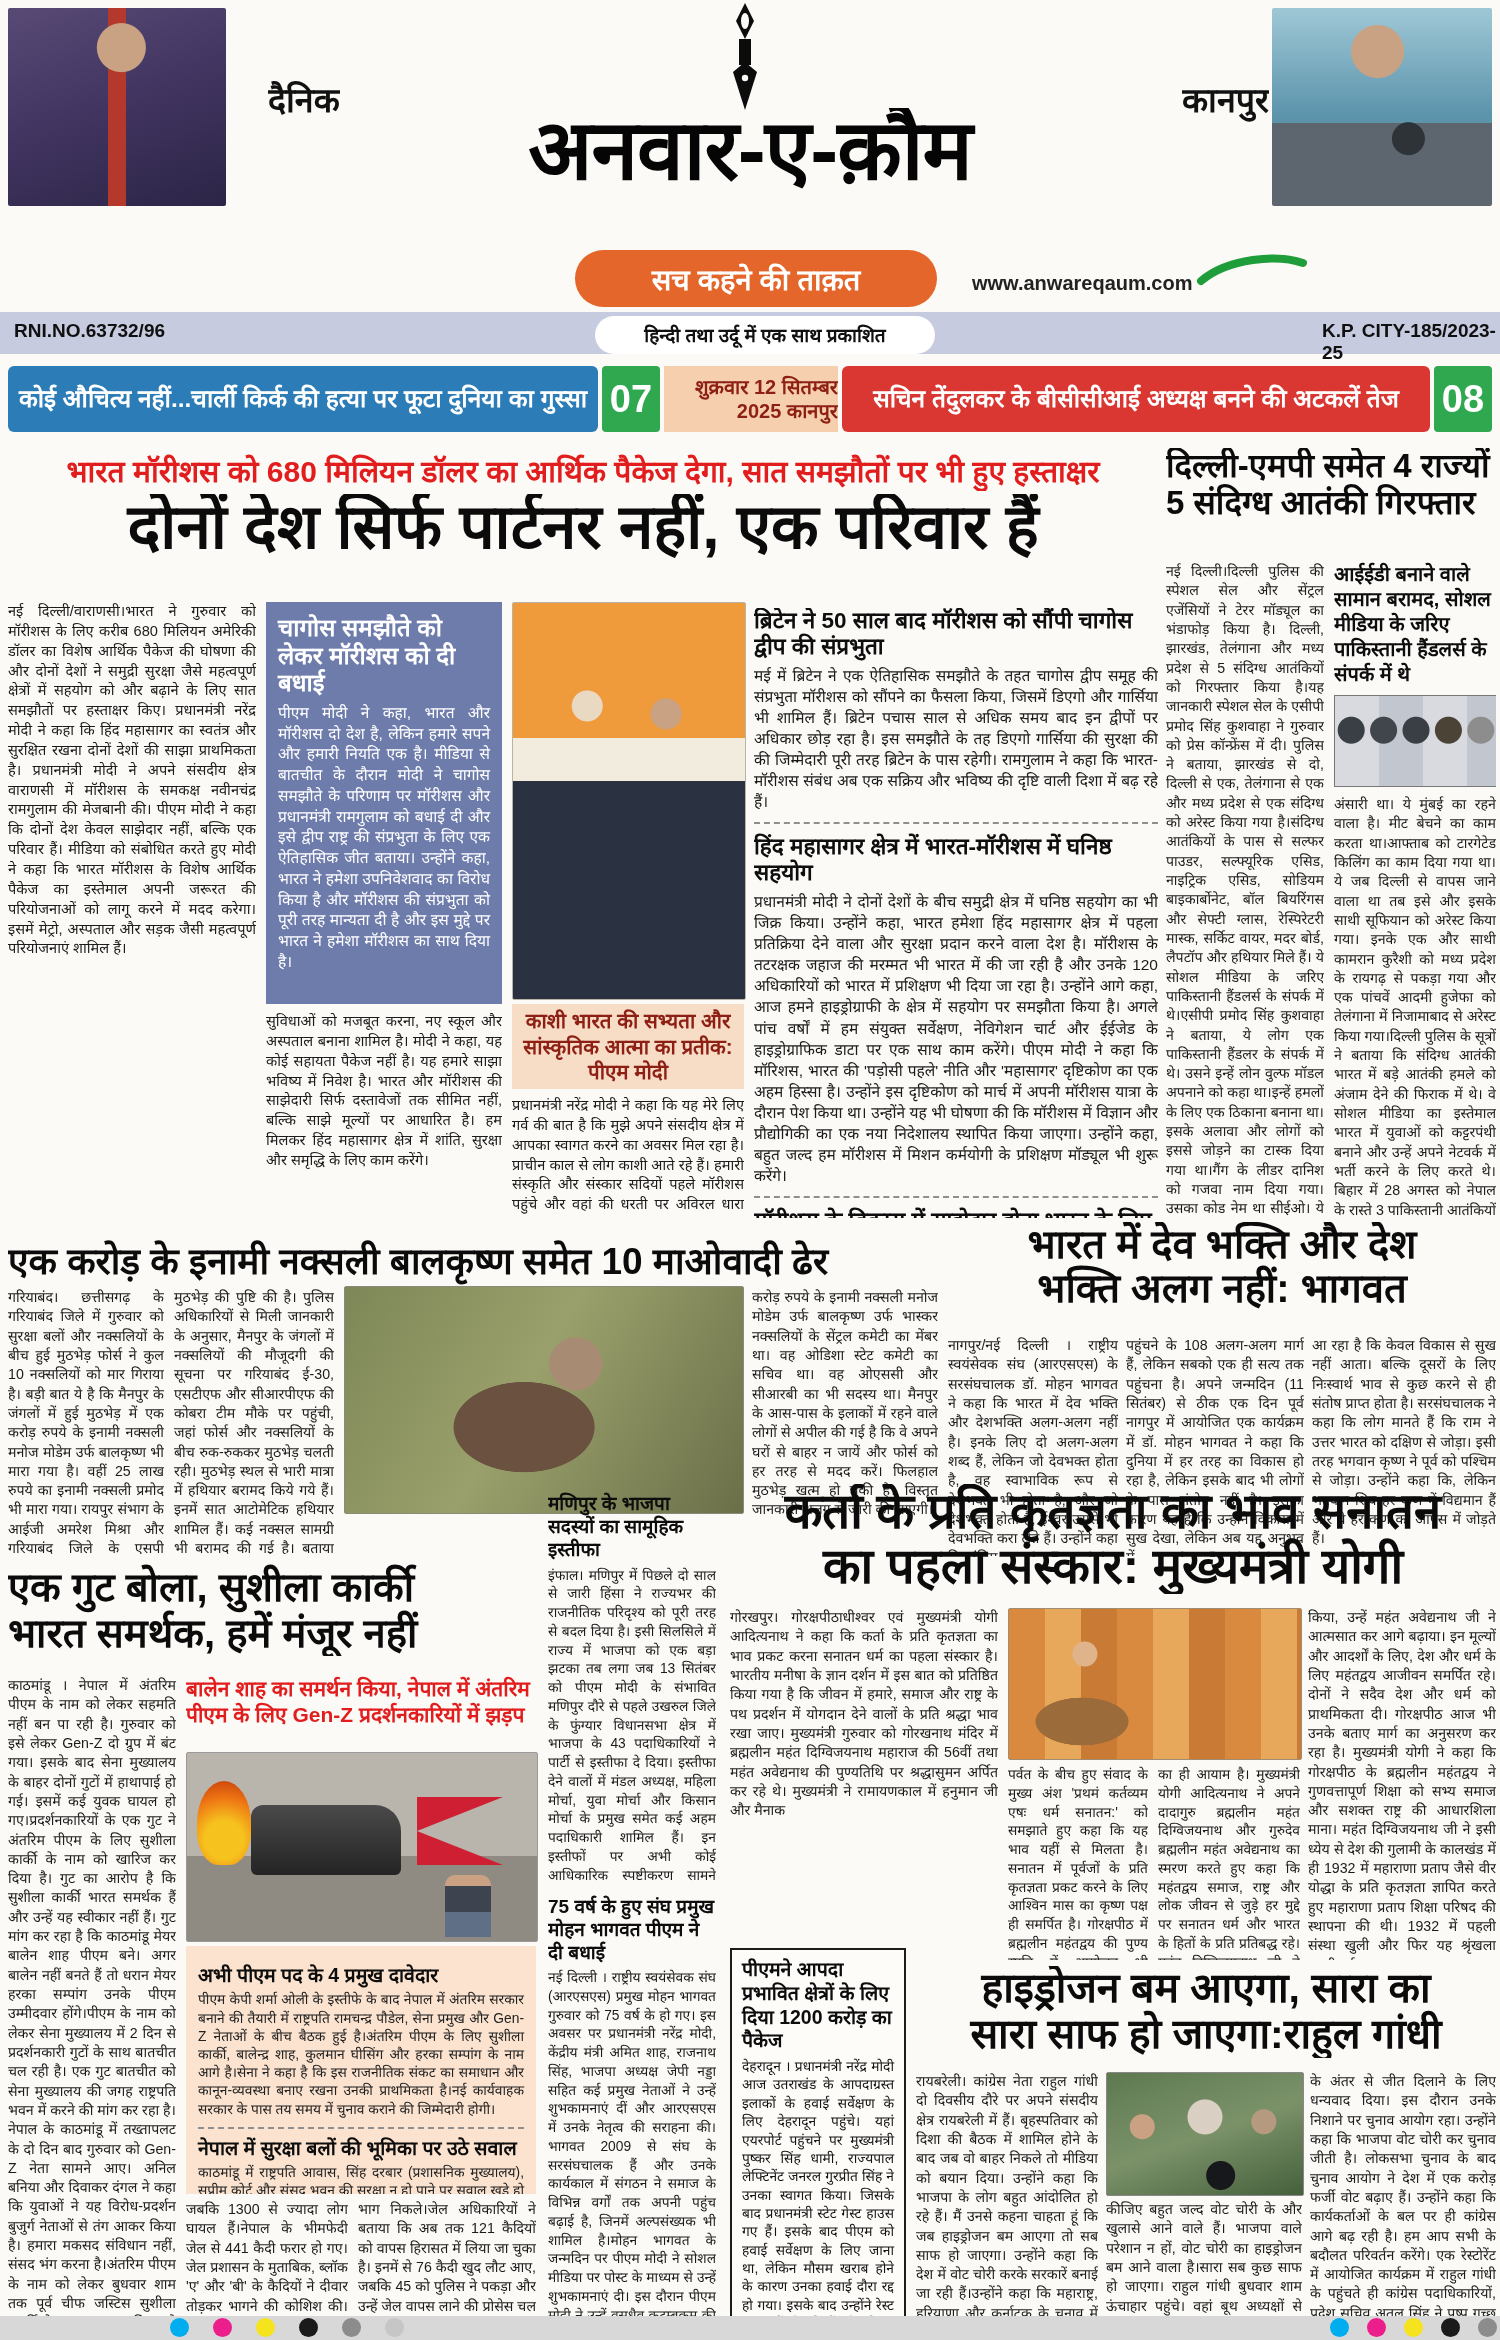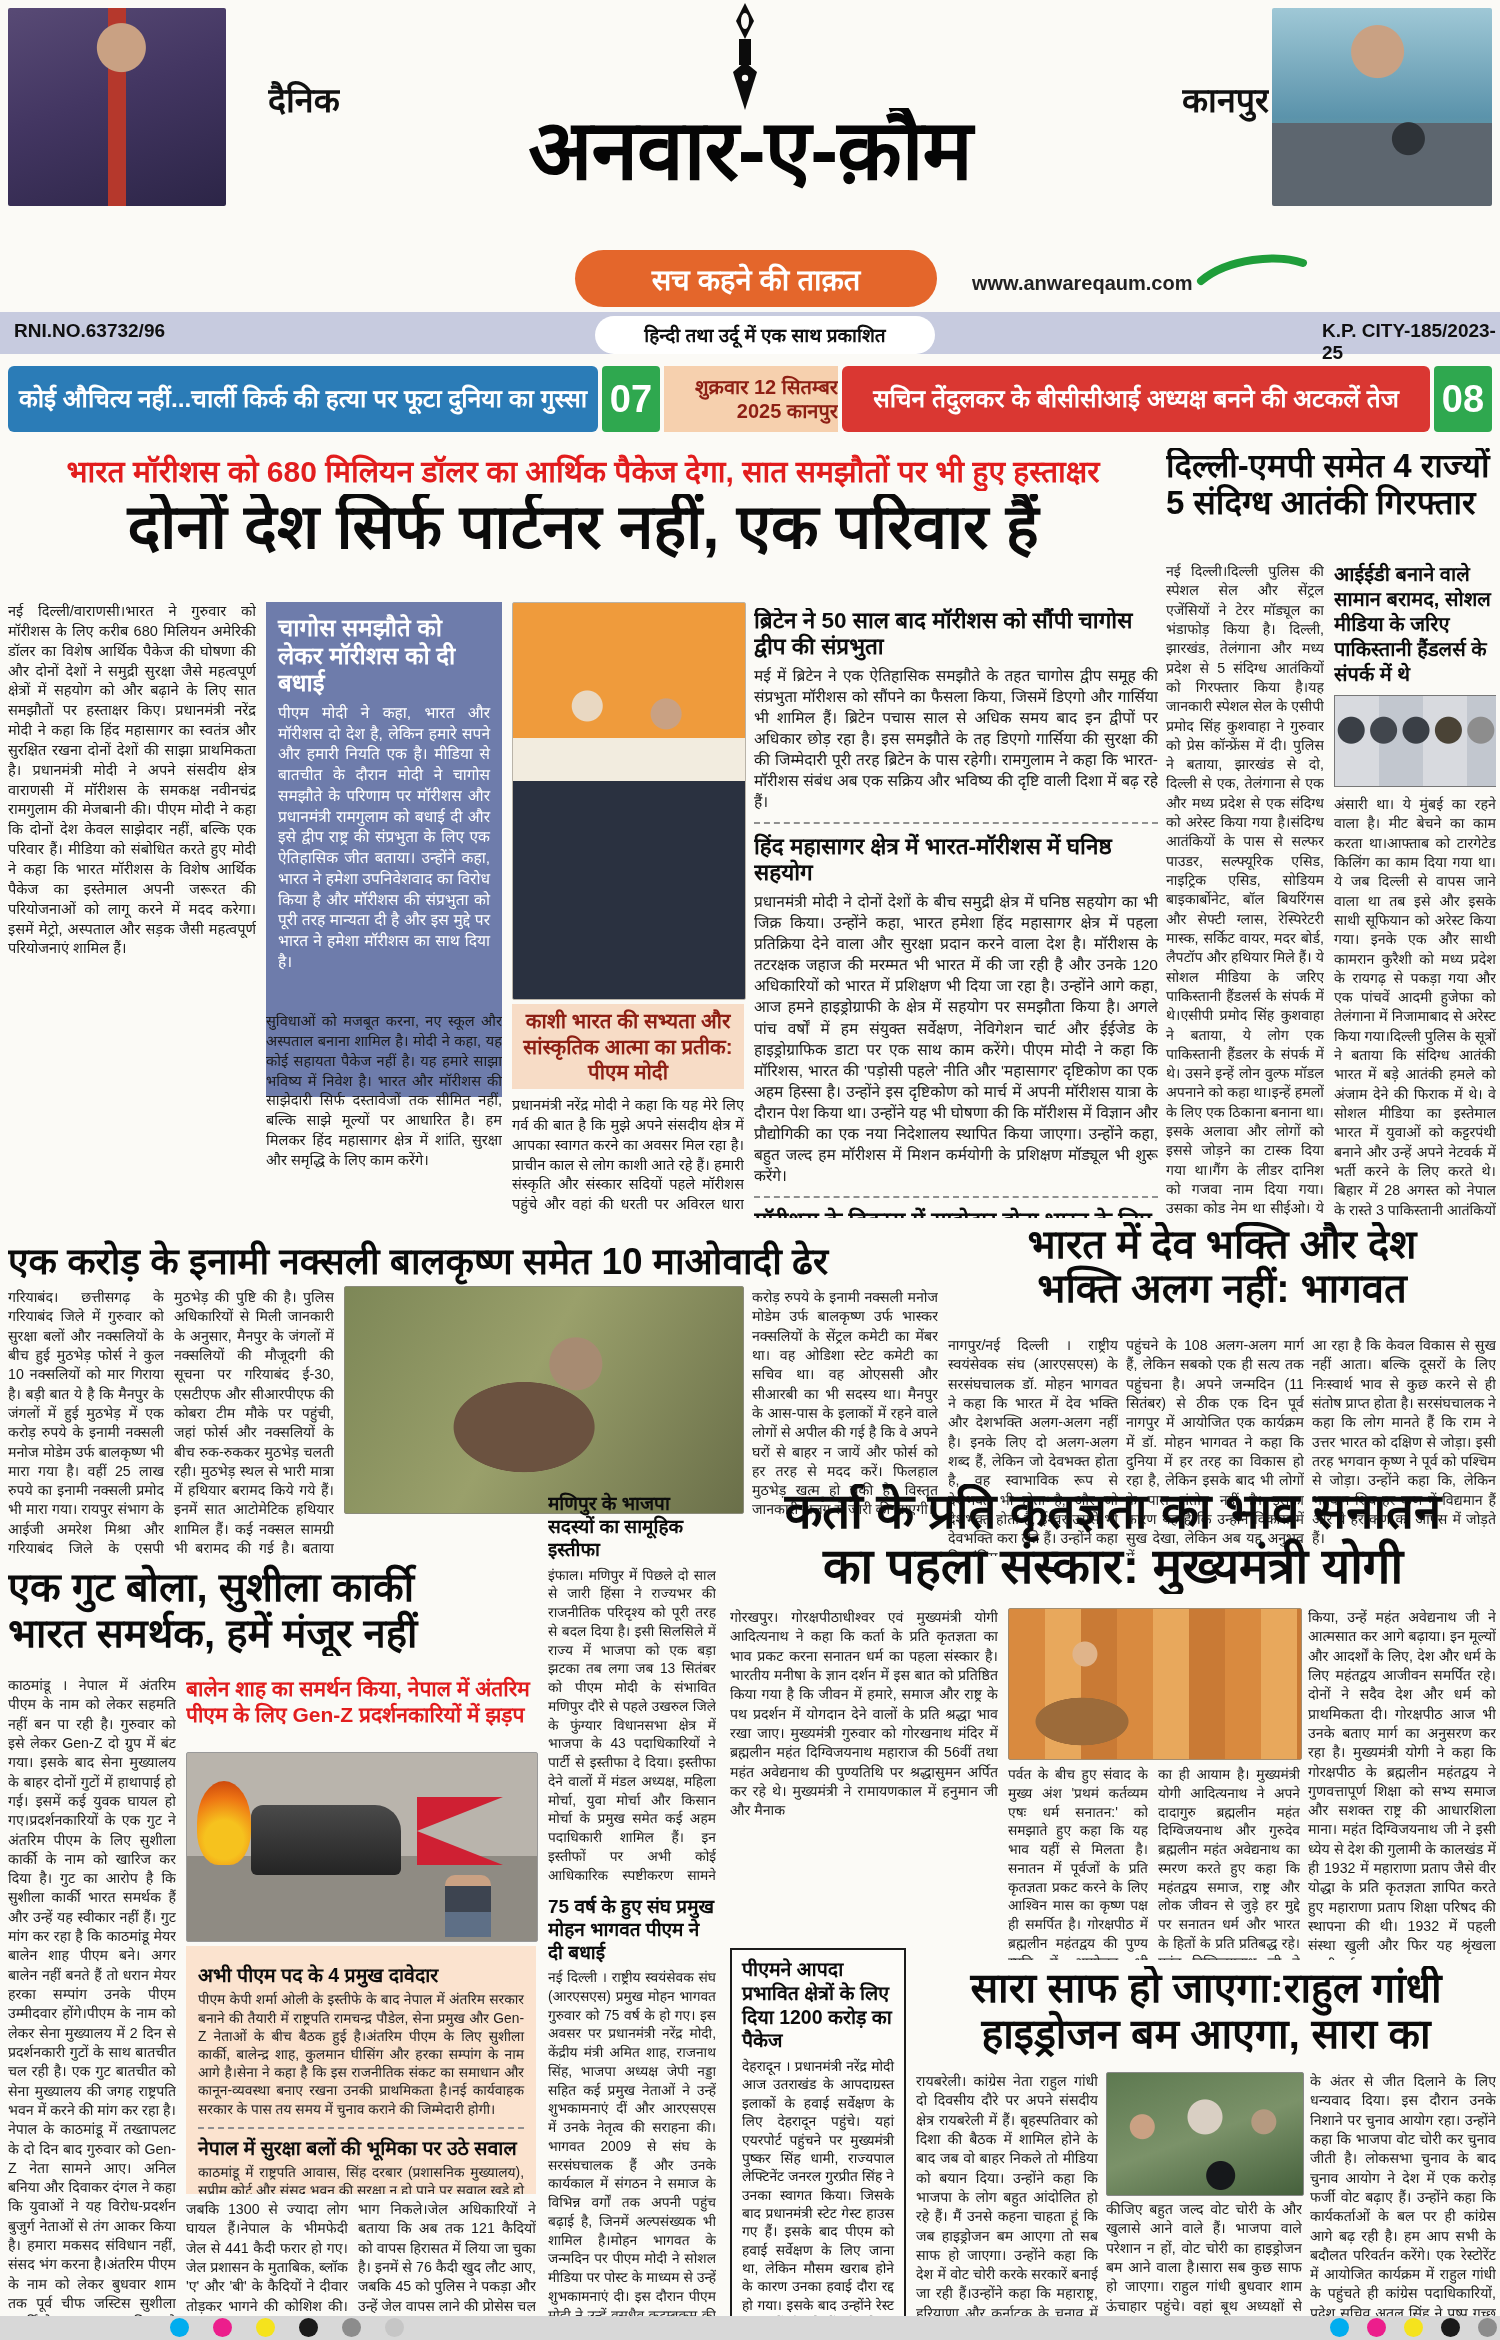--- a/index.html
+++ b/index.html
@@ -177,21 +177,21 @@
   <div class="abs teaser tz-right">
       <span>सचिन तेंदुलकर के बीसीसीआई अध्यक्ष बनने की अटकलें तेज</span>
     </div>
   <div class="abs pagebox pg08">08</div>
 
   <div class="abs kicker">भारत मॉरीशस को 680 मिलियन डॉलर का आर्थिक पैकेज देगा, सात समझौतों पर भी हुए हस्ताक्षर</div>
   <div class="abs lead-headline">दोनों देश सिर्फ पार्टनर नहीं, एक परिवार हैं</div>
 
   <div class="abs body-txt" style="left:8px;top:602px;width:248px;height:614px;">नई दिल्ली/वाराणसी।भारत ने गुरुवार को मॉरीशस के लिए करीब 680 मिलियन अमेरिकी डॉलर का विशेष आर्थिक पैकेज की घोषणा की और दोनों देशों ने समुद्री सुरक्षा जैसे महत्वपूर्ण क्षेत्रों में सहयोग को और बढ़ाने के लिए सात समझौतों पर हस्ताक्षर किए। प्रधानमंत्री नरेंद्र मोदी ने कहा कि हिंद महासागर का स्वतंत्र और सुरक्षित रखना दोनों देशों की साझा प्राथमिकता है। प्रधानमंत्री मोदी ने अपने संसदीय क्षेत्र वाराणसी में मॉरीशस के समकक्ष नवीनचंद्र रामगुलाम की मेजबानी की। पीएम मोदी ने कहा कि दोनों देश केवल साझेदार नहीं, बल्कि एक परिवार हैं। मीडिया को संबोधित करते हुए मोदी ने कहा कि भारत मॉरीशस के विशेष आर्थिक पैकेज का इस्तेमाल अपनी जरूरत की परियोजनाओं को लागू करने में मदद करेगा। इसमें मेट्रो, अस्पताल और सड़क जैसी महत्वपूर्ण परियोजनाएं शामिल हैं।</div>
 
-  <div class="abs blue-box" style="left:266px;top:602px;width:236px;height:495px;">
+  <div class="abs blue-box" style="left:266px;top:602px;width:236px;height:402px;">
     <h4>चागोस समझौते को लेकर मॉरीशस को दी बधाई</h4>
     <p>पीएम मोदी ने कहा, भारत और मॉरीशस दो देश है, लेकिन हमारे सपने और हमारी नियति एक है। मीडिया से बातचीत के दौरान मोदी ने चागोस समझौते के परिणाम पर मॉरीशस और प्रधानमंत्री रामगुलाम को बधाई दी और इसे द्वीप राष्ट्र की संप्रभुता के लिए एक ऐतिहासिक जीत बताया। उन्होंने कहा, भारत ने हमेशा उपनिवेशवाद का विरोध किया है और मॉरीशस की संप्रभुता को पूरी तरह मान्यता दी है और इस मुद्दे पर भारत ने हमेशा मॉरीशस का साथ दिया है।</p>
   </div>
   <div class="abs body-txt" style="left:266px;top:1012px;width:236px;height:204px;">सुविधाओं को मजबूत करना, नए स्कूल और अस्पताल बनाना शामिल है। मोदी ने कहा, यह कोई सहायता पैकेज नहीं है। यह हमारे साझा भविष्य में निवेश है। भारत और मॉरीशस की साझेदारी सिर्फ दस्तावेजों तक सीमित नहीं, बल्कि साझे मूल्यों पर आधारित है। हम मिलकर हिंद महासागर क्षेत्र में शांति, सुरक्षा और समृद्धि के लिए काम करेंगे।</div>
 
   <div class="photo lead-photo"></div>
   <div class="abs caption-box">काशी भारत की सभ्यता और सांस्कृतिक आत्मा का प्रतीक: पीएम मोदी</div>
   <div class="abs body-txt" style="left:512px;top:1096px;width:232px;height:120px;">प्रधानमंत्री नरेंद्र मोदी ने कहा कि यह मेरे लिए गर्व की बात है कि मुझे अपने संसदीय क्षेत्र में आपका स्वागत करने का अवसर मिल रहा है। प्राचीन काल से लोग काशी आते रहे हैं। हमारी संस्कृति और संस्कार सदियों पहले मॉरीशस पहुंचे और वहां की धरती पर अविरल धारा बनकर बहते रहे। भारतीय संस्कृति का अविरल प्रवाह मॉरीशस को समृद्ध करता रहा है और आज, जब हम मॉरीशस के साथियों का स्वागत कर रहे हैं, तो यह सिर्फ एक औपचारिकता नहीं, बल्कि एक आध्यात्मिक मिलन है इसलिए मैं गर्व से कहता हूं कि भारत और मॉरीशस सिर्फ पार्टनर नहीं बल्कि एक परिवार हैं...।</div>
 
   <div class="abs" style="left:754px;top:608px;width:404px;height:610px;">
@@ -276,22 +276,22 @@
   <div class="abs body-txt" style="left:1008px;top:1766px;width:140px;height:194px;font-size:13.8px;">पर्वत के बीच हुए संवाद के मुख्य अंश 'प्रथमं कर्तव्यम एषः धर्म सनातन:' को समझाते हुए कहा कि यह भाव यहीं से मिलता है। सनातन में पूर्वजों के प्रति कृतज्ञता प्रकट करने के लिए आश्विन मास का कृष्ण पक्ष ही समर्पित है। गोरक्षपीठ में ब्रह्मलीन महंतद्वय की पुण्य स्मृति में आयोजन भी कृतज्ञता ज्ञापन</div>
   <div class="abs body-txt" style="left:1158px;top:1766px;width:142px;height:194px;font-size:13.8px;">का ही आयाम है। मुख्यमंत्री योगी आदित्यनाथ ने अपने दादागुरु ब्रह्मलीन महंत दिग्विजयनाथ और गुरुदेव ब्रह्मलीन महंत अवेद्यनाथ का स्मरण करते हुए कहा कि महंतद्वय समाज, राष्ट्र और लोक जीवन से जुड़े हर मुद्दे पर सनातन धर्म और भारत के हितों के प्रति प्रतिबद्ध रहे। महंत दिग्विजयनाथ जी ने सनातन धर्म, शिक्षा, सेवा और राष्ट्रीयता के जिन मूल्यों और आदर्शों को स्थापित</div>
   <div class="abs body-txt" style="left:1308px;top:1608px;width:188px;height:352px;font-size:14.2px;">किया, उन्हें महंत अवेद्यनाथ जी ने आत्मसात कर आगे बढ़ाया। इन मूल्यों और आदर्शों के लिए, देश और धर्म के लिए महंतद्वय आजीवन समर्पित रहे। दोनों ने सदैव देश और धर्म को प्राथमिकता दी। गोरक्षपीठ आज भी उनके बताए मार्ग का अनुसरण कर रहा है। मुख्यमंत्री योगी ने कहा कि गोरक्षपीठ के ब्रह्मलीन महंतद्वय ने गुणवत्तापूर्ण शिक्षा को सभ्य समाज और सशक्त राष्ट्र की आधारशिला माना। महंत दिग्विजयनाथ जी ने इसी ध्येय से देश की गुलामी के कालखंड में ही 1932 में महाराणा प्रताप जैसे वीर योद्धा के प्रति कृतज्ञता ज्ञापित करते हुए महाराणा प्रताप शिक्षा परिषद की स्थापना की थी। 1932 में पहली संस्था खुली और फिर यह श्रृंखला बढ़ती गई।</div>
 
   <div class="abs pkg-box" style="left:730px;top:1948px;width:176px;height:386px;">
     <h4>पीएमने आपदा प्रभावित क्षेत्रों के लिए दिया 1200 करोड़ का पैकेज</h4>
     <p>देहरादून । प्रधानमंत्री नरेंद्र मोदी आज उतराखंड के आपदाग्रस्त इलाकों के हवाई सर्वेक्षण के लिए देहरादून पहुंचे। यहां एयरपोर्ट पहुंचने पर मुख्यमंत्री पुष्कर सिंह धामी, राज्यपाल लेफ्टिनेंट जनरल गुरप्रीत सिंह ने उनका स्वागत किया। जिसके बाद प्रधानमंत्री स्टेट गेस्ट हाउस गए हैं। इसके बाद पीएम को हवाई सर्वेक्षण के लिए जाना था, लेकिन मौसम खराब होने के कारण उनका हवाई दौरा रद्द हो गया। इसके बाद उन्होंने रेस्ट हाउस में तीन बैठकें की। बैठक के बाद पीएम ने आपदा प्रभावित क्षेत्र के लिए 1200 करोड़ रुपये का पैकेज दिया है। वहीं, मृतकों के परिजनों को दो लाख रुपये और घायलों को 50,000 रुपये दिए जाएंगे।</p>
   </div>
 
   <div class="abs sec-headline" style="left:916px;top:1966px;width:580px;font-size:41px;text-align:center;line-height:1.12;">
+    <div>हाइड्रोजन बम आएगा, सारा का</div>
     <div>सारा साफ हो जाएगा:राहुल गांधी</div>
-    <div>हाइड्रोजन बम आएगा, सारा का</div>
   </div>
   <div class="abs body-txt" style="left:916px;top:2072px;width:182px;height:244px;font-size:14.2px;">रायबरेली। कांग्रेस नेता राहुल गांधी दो दिवसीय दौरे पर अपने संसदीय क्षेत्र रायबरेली में हैं। बृहस्पतिवार को दिशा की बैठक में शामिल होने के बाद जब वो बाहर निकले तो मीडिया को बयान दिया। उन्होंने कहा कि भाजपा के लोग बहुत आंदोलित हो रहे हैं। मैं उनसे कहना चाहता हूं कि जब हाइड्रोजन बम आएगा तो सब साफ हो जाएगा। उन्होंने कहा कि देश में वोट चोरी करके सरकारें बनाई जा रही हैं।उन्होंने कहा कि महाराष्ट्र, हरियाणा और कर्नाटक के चुनाव में वोट चोरी हुई है। हमने ब्लैक एंड व्हाइट सबूत दिए हैं। इंतजार</div>
   <div class="photo rahul-photo"></div>
   <div class="abs body-txt" style="left:1106px;top:2200px;width:196px;height:116px;font-size:14.2px;">कीजिए बहुत जल्द वोट चोरी के और खुलासे आने वाले हैं। भाजपा वाले परेशान न हों, वोट चोरी का हाइड्रोजन बम आने वाला है।सारा सब कुछ साफ हो जाएगा। राहुल गांधी बुधवार शाम ऊंचाहार पहुंचे। वहां बूथ अध्यक्षों से मिलकर लोकसभा चुनाव में भारी मतों</div>
   <div class="abs body-txt" style="left:1310px;top:2072px;width:186px;height:244px;font-size:14.2px;">के अंतर से जीत दिलाने के लिए धन्यवाद दिया। इस दौरान उनके निशाने पर चुनाव आयोग रहा। उन्होंने कहा कि भाजपा वोट चोरी कर चुनाव जीती है। लोकसभा चुनाव के बाद चुनाव आयोग ने देश में एक करोड़ फर्जी वोट बढ़ाए हैं। उन्होंने कहा कि कार्यकर्ताओं के बल पर ही कांग्रेस आगे बढ़ रही है। हम आप सभी के बदौलत परिवर्तन करेंगे। एक रेस्टोरेंट में आयोजित कार्यक्रम में राहुल गांधी के पहुंचते ही कांग्रेस पदाधिकारियों, प्रदेश सचिव अतुल सिंह ने पुष्प गुच्छ देकर स्वागत किया।</div>
 
   <div class="abs bottom-bar"></div>
   <div class="dots" style="left:170px;">
     <span style="background: rgb(0, 173, 239);"></span>
     <span style="background: rgb(236, 30, 140);"></span>

